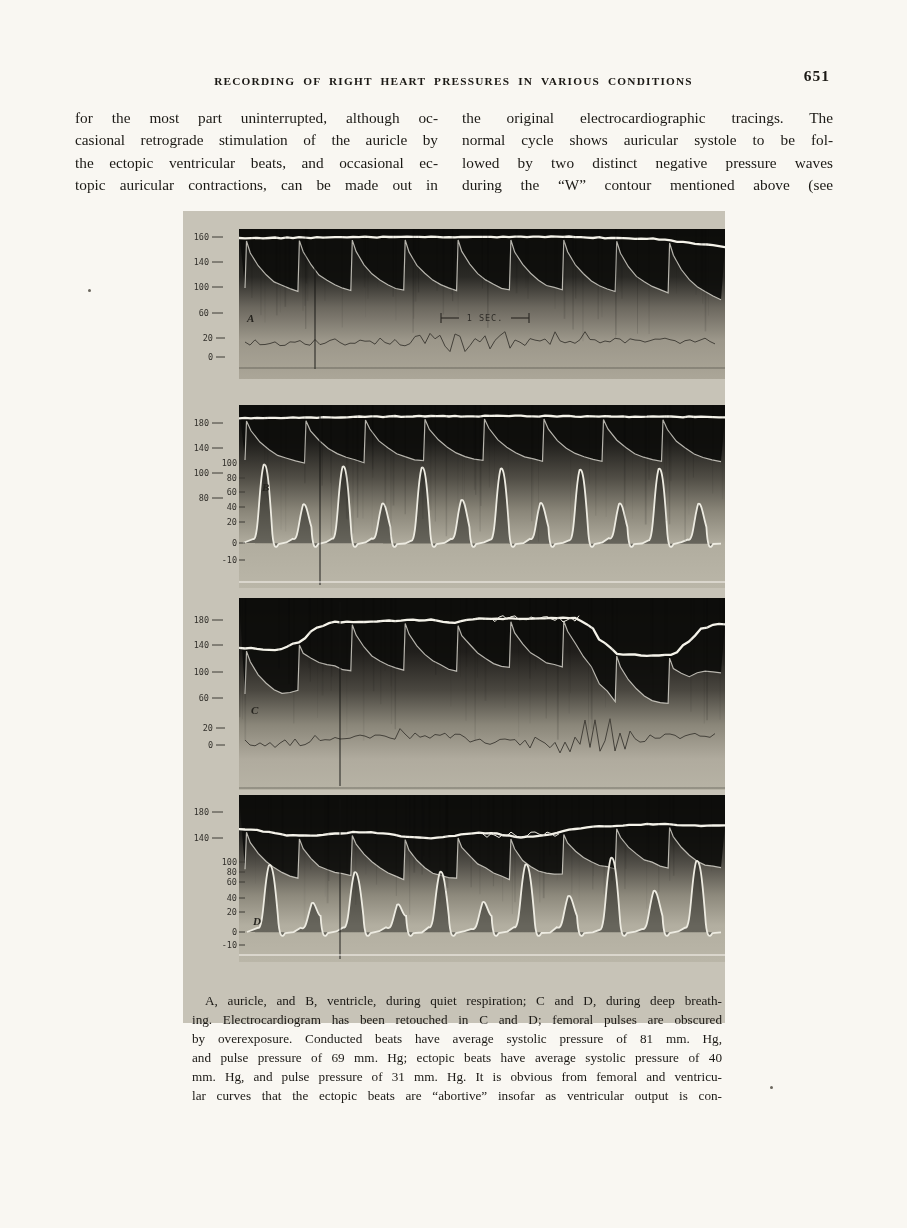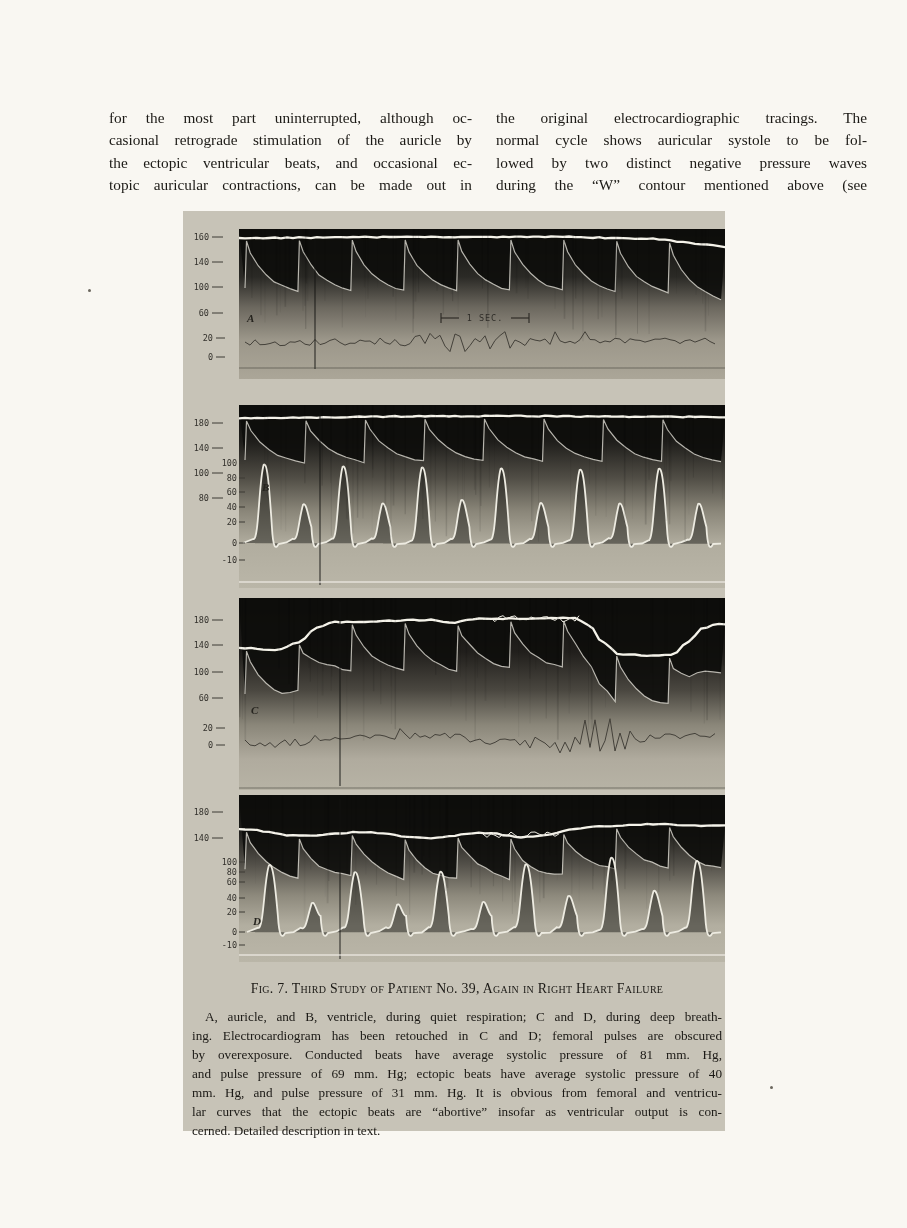--- a/index.html
+++ b/index.html
@@ -3,24 +3,24 @@
 <meta charset="utf-8">
 <style>
   *{margin:0;padding:0;box-sizing:border-box;}
   html,body{background:#e8e6e0;}
   .page{position:relative;width:907px;height:1228px;margin:0 auto;background:#f9f7f2;
         font-family:"Liberation Serif",serif;color:#1b1915;overflow:hidden;}
   .running-head{position:absolute;left:75px;top:71px;width:757px;text-align:center;}
   .head-title{font-size:11.3px;font-weight:700;letter-spacing:1.2px;word-spacing:4px;}
   .page-num{position:absolute;right:2px;top:-4px;font-size:15.5px;font-weight:700;letter-spacing:1px;}
   .col{position:absolute;top:107px;font-size:15.3px;line-height:22.3px;
-       text-align:justify;text-align-last:justify;white-space:pre-line;margin-left:34px;}
+       text-align:justify;text-align-last:justify;white-space:pre-line;}
   .col.left{left:75px;width:363px;}
   .col.right{left:462px;width:371px;}
-  .fig{position:absolute;left:183px;top:211px;width:542px;height:920px;background:#c7c3b7;}
+  .fig{position:absolute;left:183px;top:211px;width:542px;height:812px;background:#c7c3b7;}
   .panel{position:absolute;left:0;width:542px;}
   #panel-A{top:18px;height:150px;}
   #panel-B{top:194px;height:183px;}
   #panel-C{top:387px;height:192px;}
   #panel-D{top:584px;height:167px;}
   .panel svg{display:block;}
   .scale-num{font:8.5px "DejaVu Sans Mono",monospace;fill:#33312c;}
   .panel-letter{font:italic 700 11px "Liberation Serif",serif;fill:#26241f;}
   .sec-text{font:8.5px "DejaVu Sans Mono",monospace;fill:#2f2d28;letter-spacing:1px;}
   .caption{position:absolute;left:192px;top:981px;width:530px;}
@@ -28,20 +28,24 @@
   .cap-body{margin-top:10px;font-size:13.2px;line-height:19px;text-align:justify;
             text-align-last:justify;white-space:pre-line;text-indent:13px;}
   .cap-last{font-size:13.2px;line-height:19px;text-indent:0;}
   .speck{position:absolute;width:3px;height:3px;border-radius:50%;background:#6b675e;}
 </style>
 </head>
 <body>
 
 <div class="page">
 
+  <header class="running-head">
+    <span class="head-title">RECORDING OF RIGHT HEART PRESSURES IN VARIOUS CONDITIONS</span>
+    <span class="page-num">651</span>
+  </header>
 
   <div>
     <p class="col left">for the most part uninterrupted, although oc-
 casional retrograde stimulation of the auricle by
 the ectopic ventricular beats, and occasional ec-
 topic auricular contractions, can be made out in</p>
     <p class="col right">the original electrocardiographic tracings.  The
 normal cycle shows auricular systole to be fol-
 lowed by two distinct negative pressure waves
 during the “W” contour mentioned above (see</p>
@@ -454,26 +458,24 @@
             <text x="54" y="140" text-anchor="end" class="scale-num">0</text>
             <line x1="56" y1="150" x2="62" y2="150" stroke="#3c3a34" stroke-width="1"></line>
             <text x="54" y="153" text-anchor="end" class="scale-num">-10</text>
           </g>
           <text x="70" y="130" class="panel-letter">D</text>
         </svg>
       </div>
   </figure>
 
   <div class="caption">
-    <div class="cap-title">Fig. 7.  Third Study of Patient No. 39, Again in Right Heart Failure</div>
     <p class="cap-body">A, auricle, and B, ventricle, during quiet respiration; C and D, during deep breath-
 ing.  Electrocardiogram has been retouched in C and D; femoral pulses are obscured
 by overexposure.  Conducted beats have average systolic pressure of 81 mm. Hg,
 and pulse pressure of 69 mm. Hg; ectopic beats have average systolic pressure of 40
 mm. Hg, and pulse pressure of 31 mm. Hg.  It is obvious from femoral and ventricu-
 lar curves that the ectopic beats are “abortive” insofar as ventricular output is con-</p>
-    <p class="cap-last">cerned.  Detailed description in text.</p>
   </div>
 
   <span class="speck" style="left:88px;top:289px"></span>
   <span class="speck" style="left:770px;top:1086px"></span>
 
 </div>
 
 </body></html>

